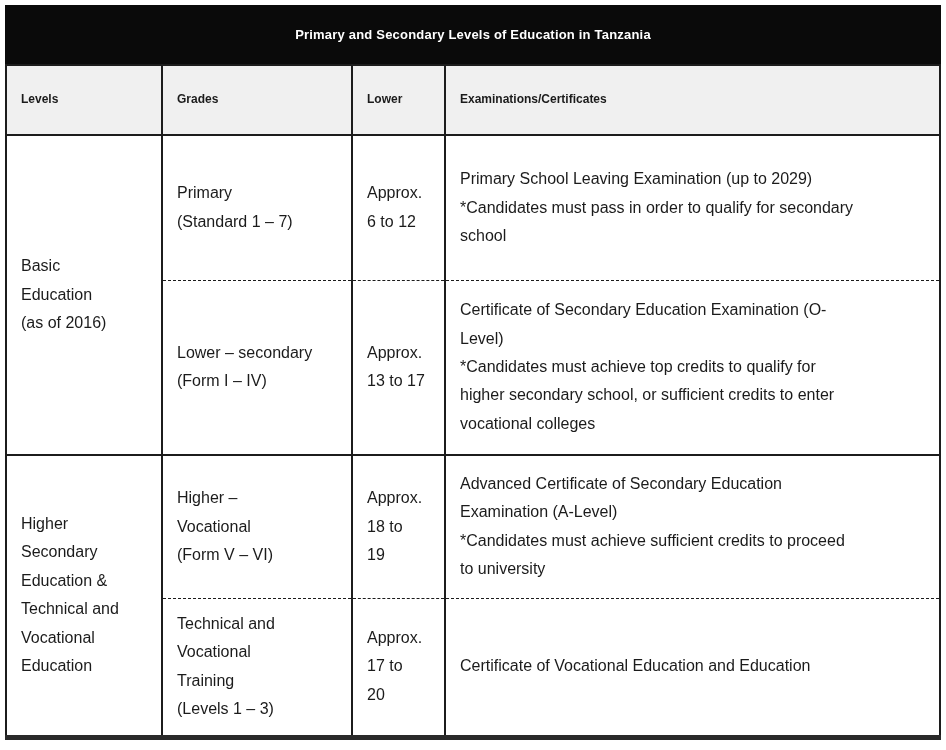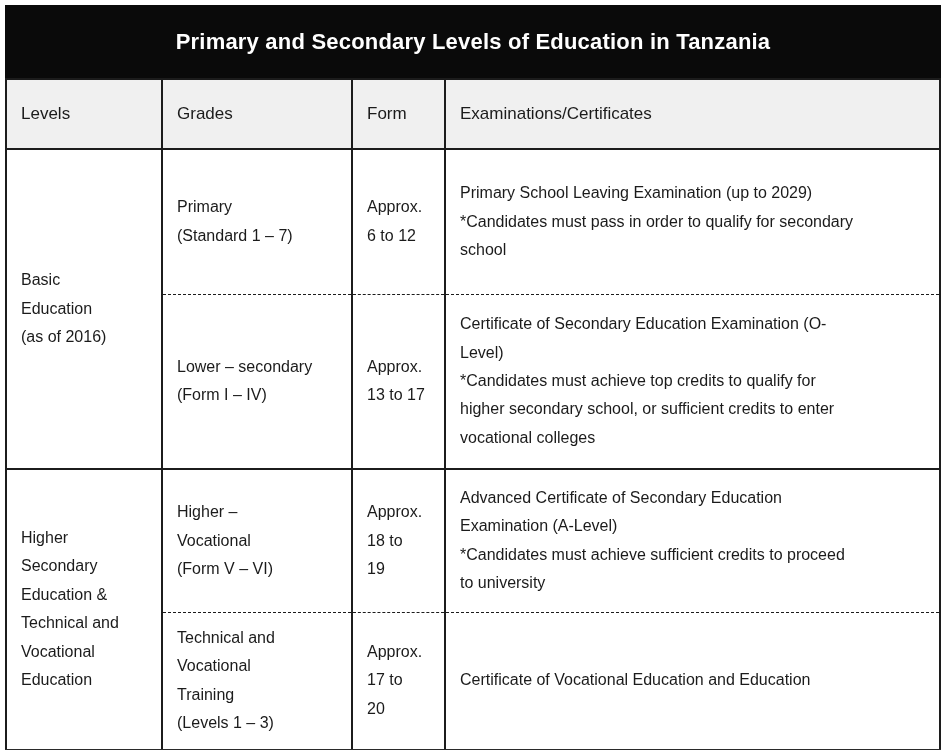--- a/index.html
+++ b/index.html
@@ -18,25 +18,25 @@
   }
   .edu-table-wrap {
     position: absolute;
     left: 5px;
     top: 5px;
     width: 936px;
   }
   .title-bar {
     background: #0a0a0a;
     color: #ffffff;
-    height: 73px;
+    height: 59px;
     display: flex;
     align-items: center;
     justify-content: center;
-    font-size: 22px;
+    font-size: 13px;
     font-weight: bold;
     letter-spacing: 0.2px;
   }
   table.edu {
     border-collapse: collapse;
     table-layout: fixed;
     width: 100%;
     border: 2px solid #1c1c1c;
     border-bottom: 5px solid #2a2a2a;
   }
@@ -46,22 +46,22 @@
     vertical-align: middle;
     text-align: left;
     white-space: pre-line;
     font-size: 16px;
     line-height: 1.78;
     padding: 6px 10px 6px 14px;
     overflow: hidden;
   }
   table.edu th {
     background: #f0f0f0;
-    font-size: 17px;
-    font-weight: normal;
+    font-size: 12px;
+    font-weight: bold;
     height: 56px;
     white-space: nowrap;
   }
   td.levels-cell {
     font-weight: normal;
   }
   td.ages-cell {
     padding-right: 6px;
   }
   tr.row-1 { height: 145px; }
@@ -84,21 +84,21 @@
       <colgroup>
         <col style="width:156px">
         <col style="width:190px">
         <col style="width:93px">
         <col>
       </colgroup>
       <thead>
         <tr>
           <th>Levels</th>
           <th>Grades</th>
-          <th>Form</th>
+          <th>Lower</th>
           <th>Examinations/Certificates</th>
         </tr>
       </thead>
       <tbody>
 
         <tr class="row-1 first-sub">
           <td class="levels-cell" rowspan="2">Basic
 Education
 (as of 2016)</td>
           <td class="subcell grades-cell">Primary

